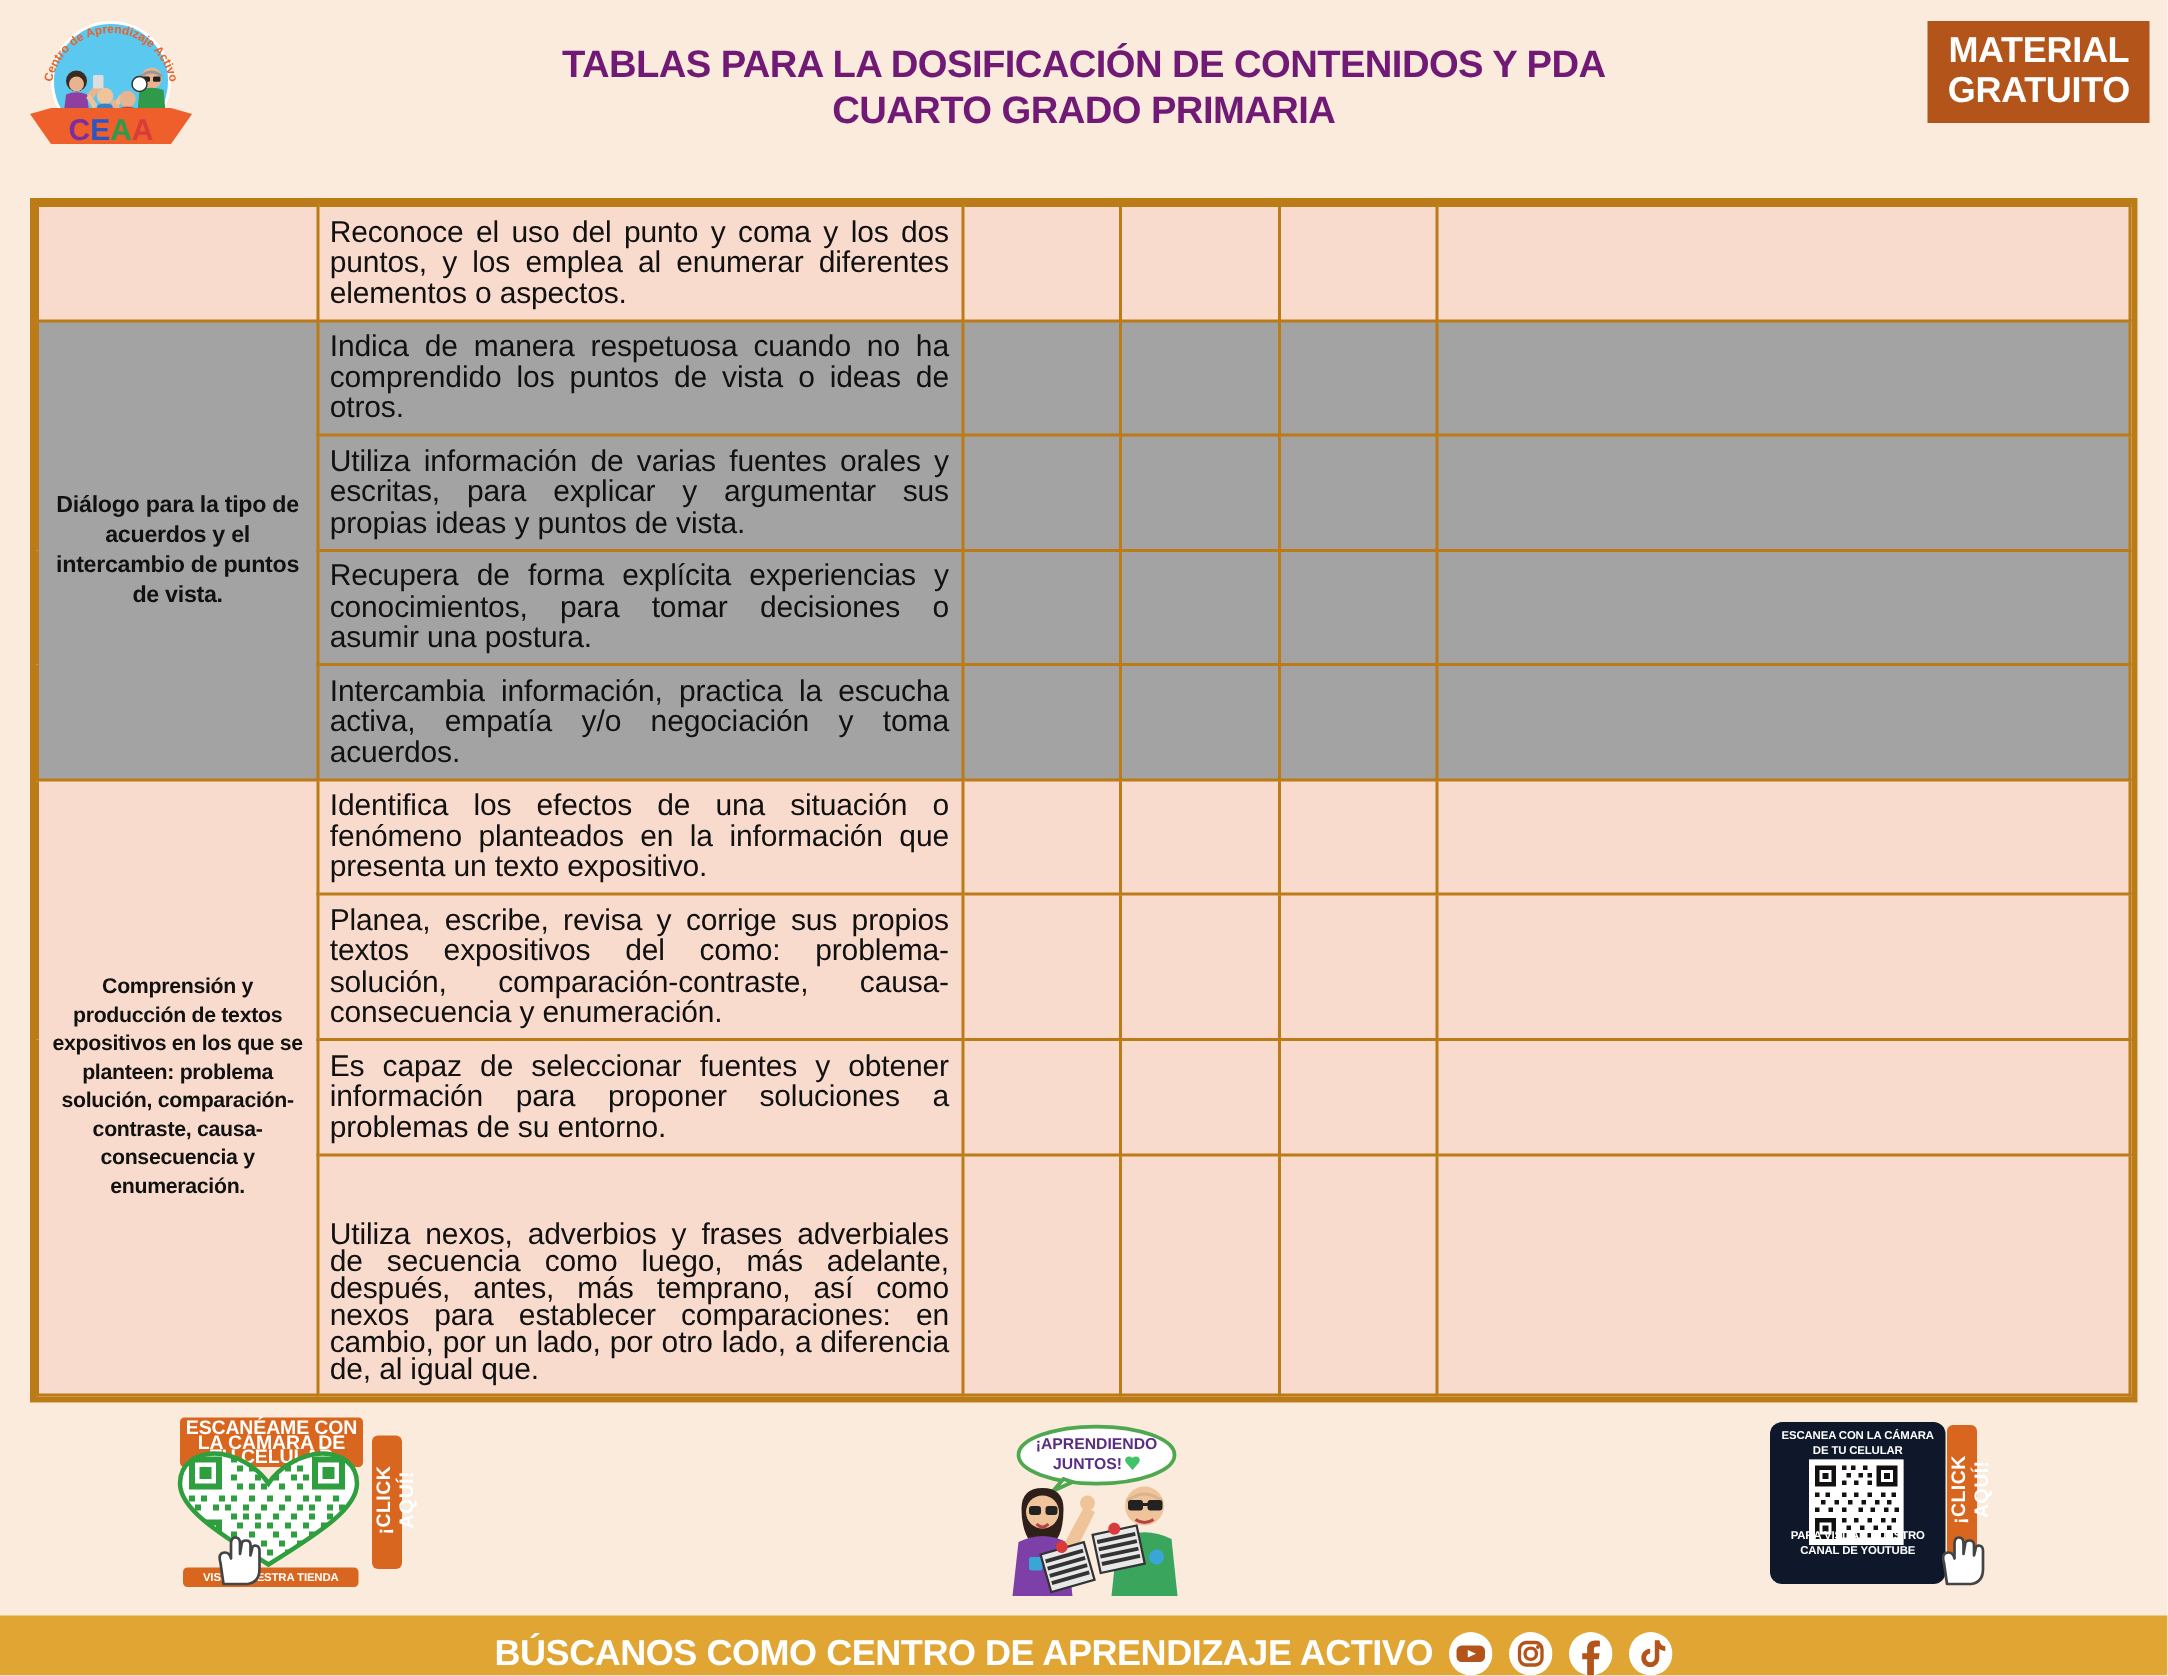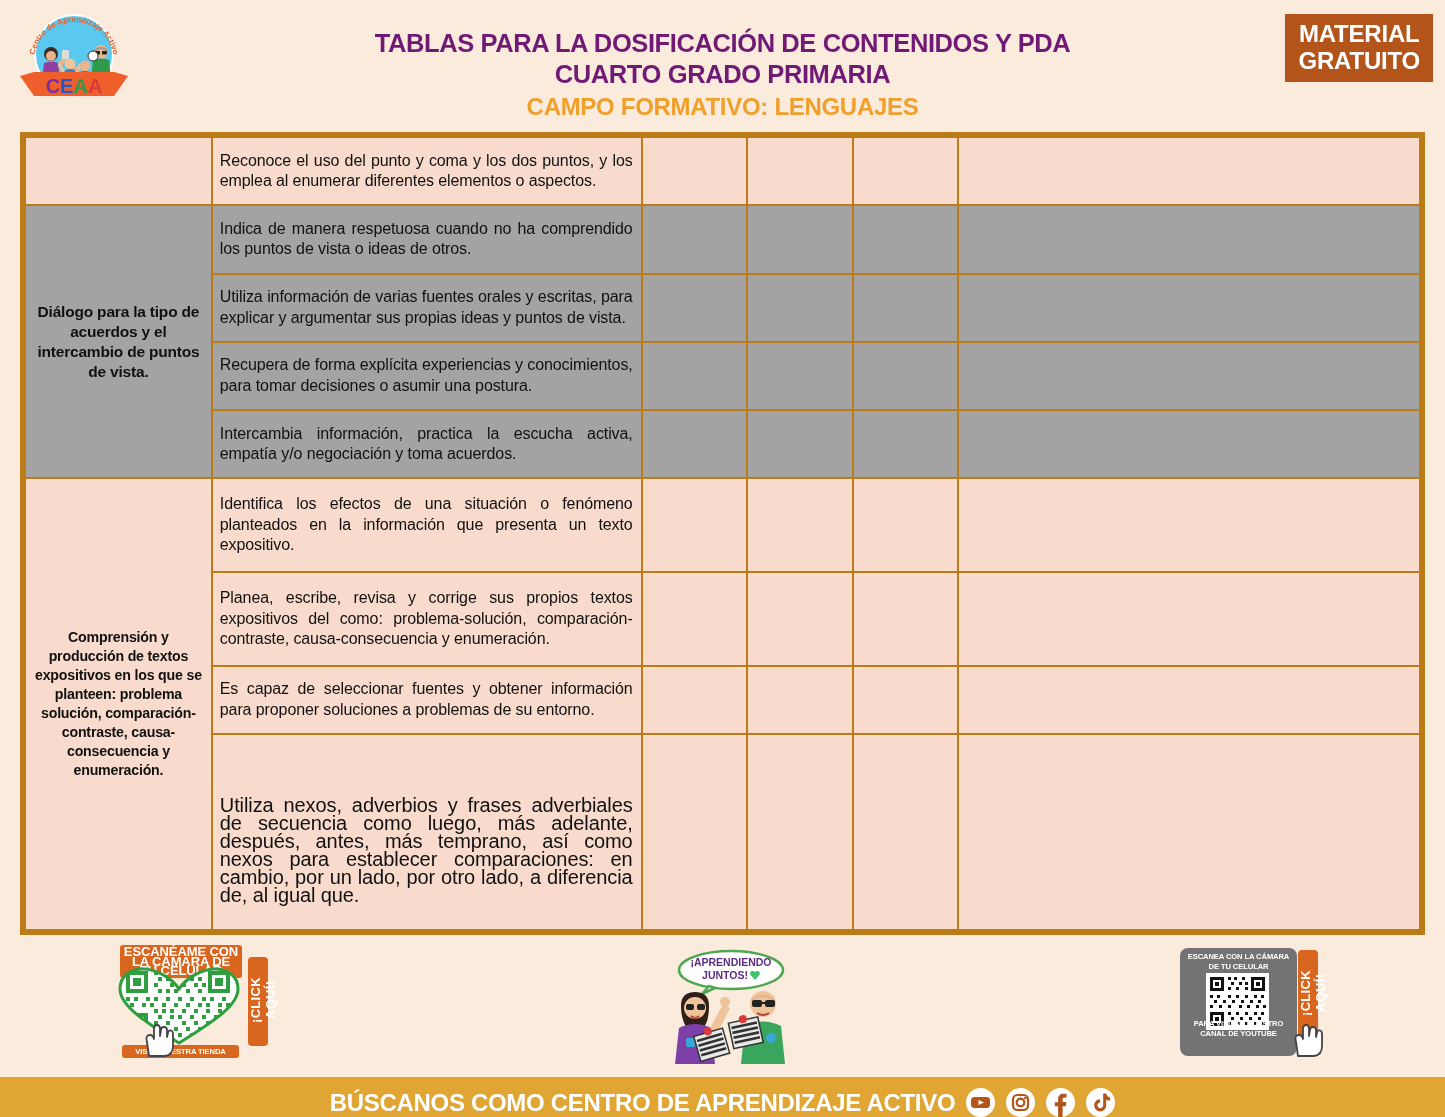--- a/index.html
+++ b/index.html
@@ -60,21 +60,21 @@
   .white{background:#a3a3a3;}
 
   .theme-txt{
     font-size:15.5px;font-weight:bold;color:#111111;
     text-align:center;line-height:20px;padding:4px 6px;
     letter-spacing:-0.2px;
   }
   .theme-txt.sm{font-size:14.2px;line-height:19px;}
 
   .pda-txt{
-    font-size:16px;color:#111111;
+    font-size:20px;color:#111111;
     text-align:justify;text-justify:inter-word;
     line-height:20.5px;padding:6px 8px 6px 7px;
     letter-spacing:-0.1px;
   }
   .pda-txt.sm{font-size:20px;line-height:18px;margin-top:36px;}
 
   
   .footer{position:absolute;left:0;top:938px;width:1445px;height:140px;}
 
   .qr-left{position:absolute;left:100px;top:7px;width:160px;height:115px;}
@@ -98,21 +98,21 @@
     writing-mode:vertical-rl;transform:rotate(180deg);
     text-align:center;letter-spacing:0.3px;
   }
   .click-left{left:148px;top:12px;width:20px;height:86px;padding-top:3px;}
   .hand-left{position:absolute;left:137px;top:84px;width:40px;height:36px;}
 
   .mascot{position:absolute;left:653px;top:8px;width:156px;height:118px;}
 
   .qr-right{
     position:absolute;left:1180px;top:10px;width:117px;height:108px;
-    background:#737373;border-radius:8px;
+    background:#0f172a;border-radius:8px;
   }
   .qr-right-top{
     position:absolute;left:3px;top:4px;width:111px;
     color:#fff;font-size:7.6px;font-weight:bold;
     text-align:center;line-height:9.5px;letter-spacing:-0.1px;
   }
   .qr-right-code{
     position:absolute;left:26px;top:25px;width:63px;height:57px;background:#fff;
   }
   .qr-right-bot{
@@ -175,21 +175,20 @@
       <path d="M2 68 l14 -4 h80 l14 4 l-14 20 h-80 z" fill="#ef5f2b"></path>
       <text x="56" y="85" text-anchor="middle" font-size="20" font-weight="bold" font-family="'Liberation Sans',sans-serif">
         <tspan fill="#7b2f9e">C</tspan><tspan fill="#2a55c4">E</tspan><tspan fill="#2e9a4a">A</tspan><tspan fill="#d93b3b">A</tspan>
       </text>
     </svg>
   </div>
 
   <div class="title-block">
     <div class="title-l1">TABLAS PARA LA DOSIFICACIÓN DE CONTENIDOS Y PDA</div>
     <div class="title-l2">CUARTO GRADO PRIMARIA</div>
-    <div class="title-l3">CAMPO FORMATIVO: LENGUAJES</div>
   </div>
 
   <div class="free-badge">
     <div>MATERIAL</div>
     <div>GRATUITO</div>
   </div>
 </div>
 
 <div class="sheet">
   <table class="grid">

